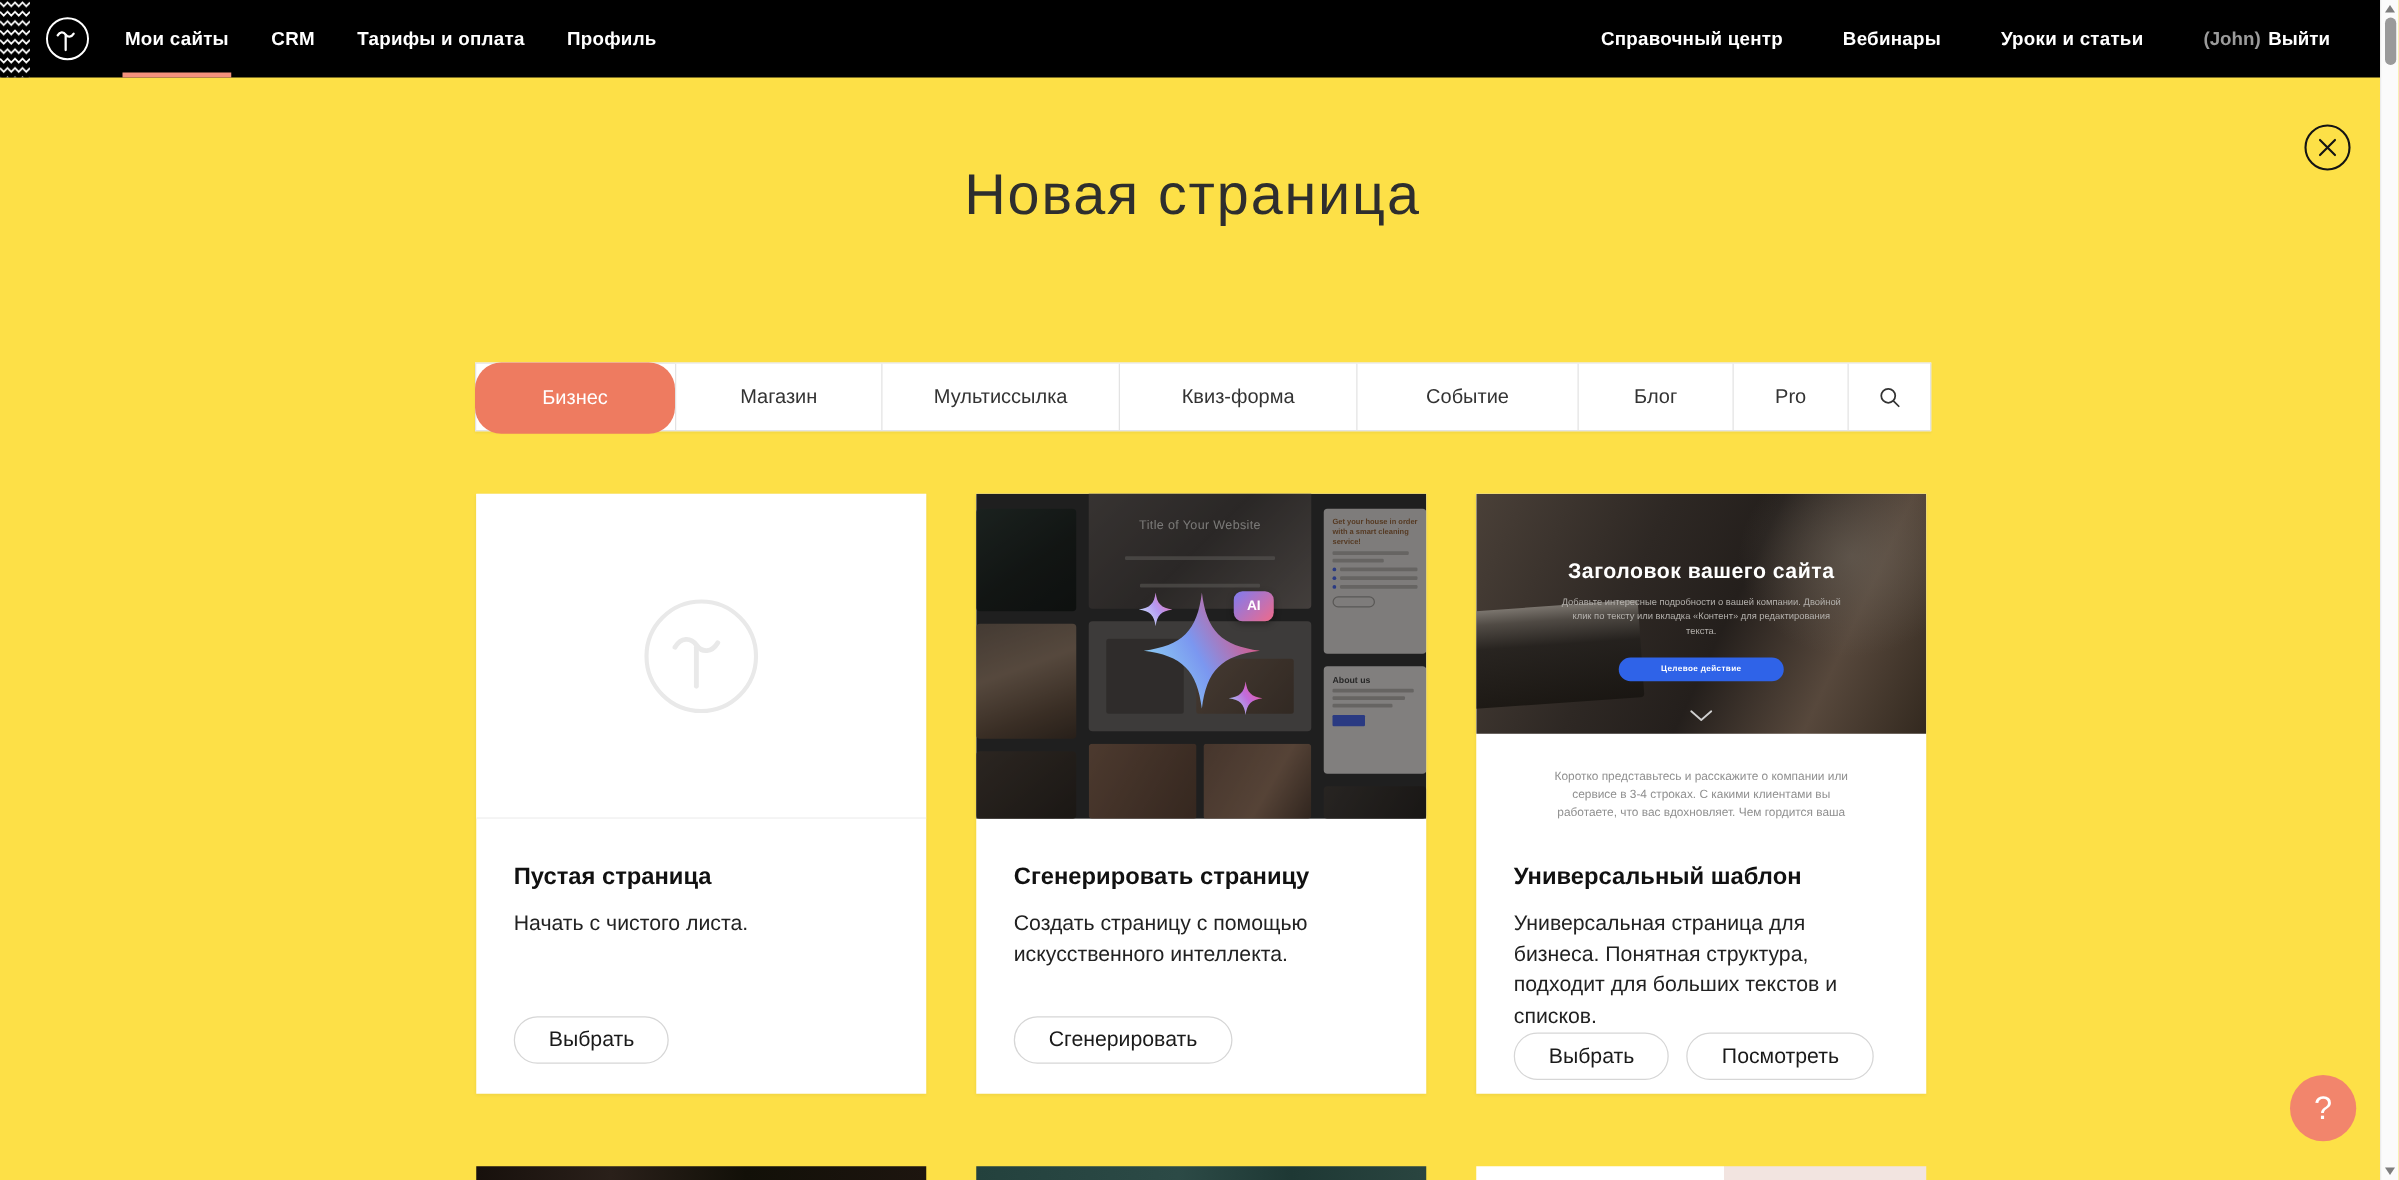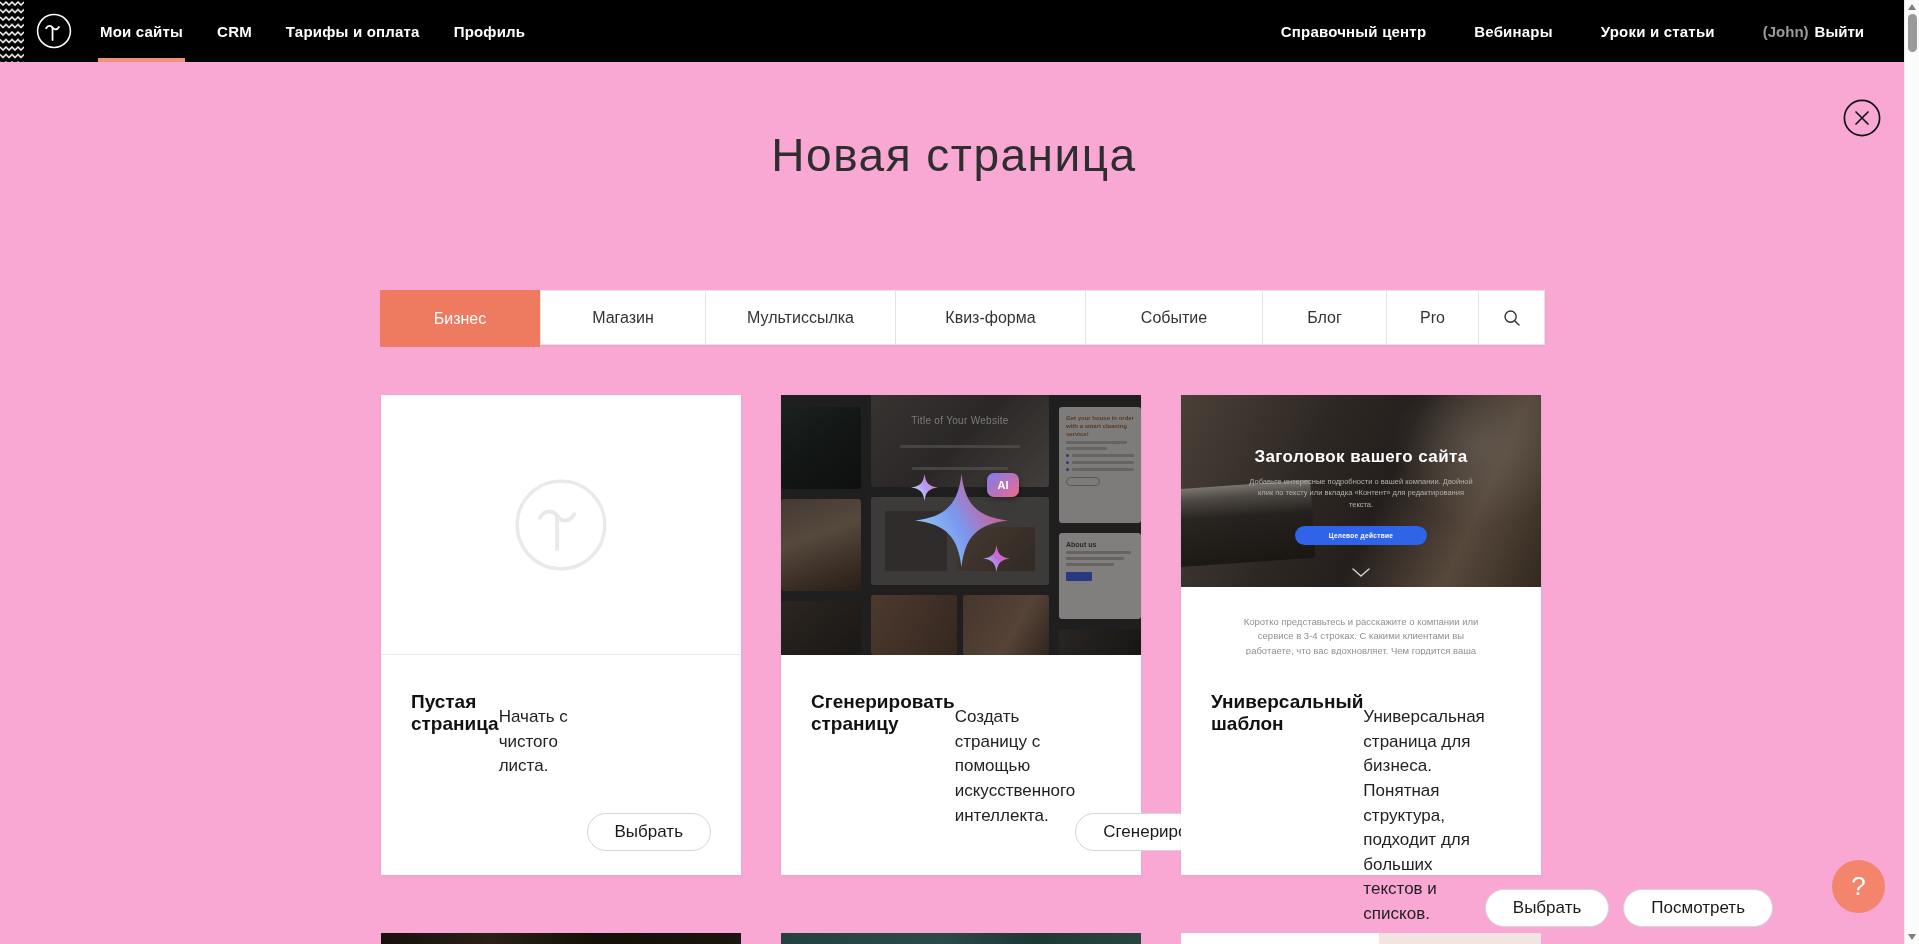--- a/index.html
+++ b/index.html
@@ -1,18 +1,18 @@
 <!DOCTYPE html>
 <html><head>
 <meta charset="utf-8">
 <style>
   * { margin:0; padding:0; box-sizing:border-box; }
   html,body { width:1919px; height:944px; overflow:hidden; }
   body { font-family:"Liberation Sans", sans-serif; background:#efefef; position:relative; }
-  .page { position:absolute; inset:0; width:1919px; height:944px; background:#f9a8d4; overflow:hidden; }
+  .page { position:absolute; inset:0; width:1919px; height:944px; background:#fde047; overflow:hidden; }
 
   
   .navbar { position:absolute; left:0; top:0; width:1904px; height:62px; background:#000; display:flex; align-items:center; }
   .zigzag { position:absolute; left:0; top:0; width:24px; height:62px; }
   .logo-wrap { position:absolute; left:36px; top:13px; width:36px; height:36px; }
   .nav-left { position:absolute; left:100px; top:0; height:62px; display:flex; align-items:center; gap:34px; }
   .nav-right { position:absolute; right:40px; top:0; height:62px; display:flex; align-items:center; gap:48px; }
   .nav-item { position:relative; height:62px; display:flex; align-items:center; color:#fff; font-size:15px; font-weight:700; letter-spacing:.2px; cursor:pointer; }
   .nav-item.active::after { content:""; position:absolute; left:-2px; right:-2px; bottom:0; height:4px; background:#f4917d; }
   .nav-user { display:flex; gap:6px; align-items:center; height:62px; }
@@ -29,27 +29,27 @@
   .page-title { position:absolute; left:4px; right:15px; top:128px; text-align:center; font-size:46px; font-weight:300; letter-spacing:1.5px; color:#2e2e2e; }
   .page-subtitle { position:absolute; left:0; right:15px; top:224px; text-align:center; font-size:21px; font-weight:400; color:#5f5f5f; }
 
   
   .close-btn { position:absolute; left:1843px; top:99px; width:38px; height:38px; cursor:pointer; }
 
   
   .tabbar { position:absolute; left:380px; top:290px; height:55px; display:flex; background:#fff; border:1px solid #e3e3e3; box-shadow:0 1px 2px rgba(0,0,0,.05); }
   .tab { height:100%; display:flex; align-items:center; justify-content:center; font-size:16px; color:#333; border-left:1px solid #e3e3e3; cursor:pointer; background:#fff; }
   .tab:first-child { border-left:none; }
-  .tab.active { background:#ee7b60; color:#fff; margin:-1px 0 -1px -1px; height:57px; border-left:none; }
+  .tab.active { background:#ee7b60; color:#fff; margin:-1px 0 -1px -1px; height:57px; border-left:none;border-radius:21px; }
 
   
   .cards { position:absolute; left:381px; top:395px; display:flex; gap:40px; }
   .card { width:360px; height:480px; background:#fff; display:flex; flex-direction:column; box-shadow:0 1px 3px rgba(0,0,0,.06); }
   .card-img { position:relative; width:360px; height:260px; overflow:hidden; flex:none; }
-  .card-body { flex:1; display:flex; flex-direction:row; padding:36px 30px 24px 30px; }
+  .card-body { flex:1; display:flex; flex-direction:column; padding:36px 30px 24px 30px;justify-content:flex-end; }
   .card-title { font-size:19px; font-weight:700; color:#111; }
   .card-desc { margin-top:14px; font-size:17px; line-height:1.45; color:#222; }
   .card-actions { margin-top:auto; display:flex; gap:14px; }
   .pill-btn { height:38px; padding:0 27px; display:flex; align-items:center; justify-content:center; border:1px solid #d6d6d6; border-radius:20px; background:#fff; font-size:17px; color:#1a1a1a; cursor:pointer; font-family:"Liberation Sans",sans-serif; }
 
   
   .blank-area { position:absolute; inset:0; background:#fff; border-bottom:1px solid #ececec; display:flex; align-items:center; justify-content:center; }
 
   
   .collage { position:absolute; inset:0; background:#2c2c2c; }

